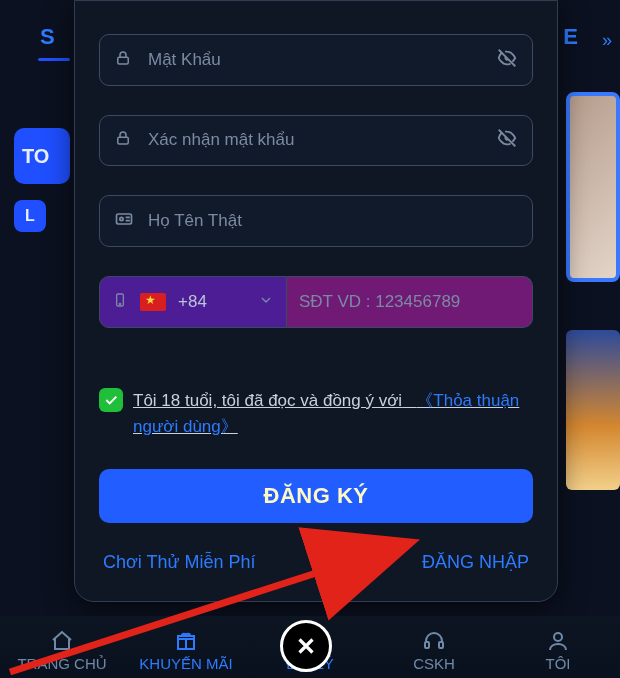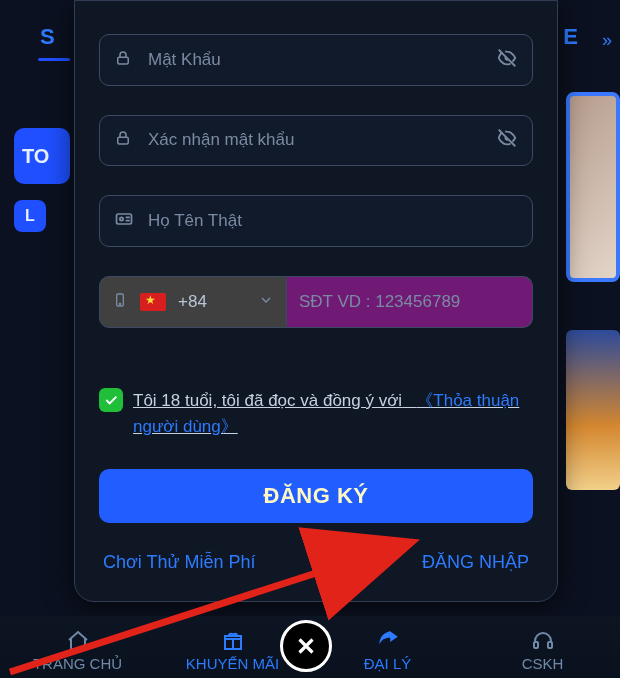--- a/index.html
+++ b/index.html
@@ -43,21 +43,21 @@
   .field input {
     flex:1; height:100%; border:none; outline:none; background:transparent;
     color:#d9e1ee; font-size:17px; padding:0 48px 0 48px;
   }
   .field input::placeholder { color:#7b8aa3; }
   .field .left-ic { position:absolute; left:14px; top:50%; transform:translateY(-50%); color:#7b8aa3; }
   .field .right-ic { position:absolute; right:14px; top:50%; transform:translateY(-50%); color:#7b8aa3; cursor:pointer; }
 
   .phone-row { display:flex; gap:0; height:54px; }
   .phone-cc {
-    width:190px; border:1px solid #3b4a62; border-radius:10px 0 0 10px; background:#404040;
+    width:190px; border:1px solid #3b4a62; border-radius:10px 0 0 10px; background:#4c1d95;
     display:flex; align-items:center; gap:12px; padding:0 12px;
   }
   .phone-cc .flag {
     width:26px; height:18px; background:#d81e1e; position:relative; border-radius:2px;
   }
   .phone-cc .flag::after {
     content:"★"; position:absolute; left:5px; top:0px; color:#ffd83a; font-size:12px;
   }
   .phone-cc .code { color:#b9c6d8; font-size:17px; }
   .phone-cc .caret { margin-left:auto; color:#7b8aa3; }
@@ -244,20 +244,29 @@
   <div class="nav-item">
     <span class="ic">
       <svg width="24" height="24" viewBox="0 0 24 24" fill="none" stroke="currentColor" stroke-width="2">
           <path d="M4 13v-1a8 8 0 0 1 16 0v1"></path>
           <rect x="3" y="13" width="4" height="6" rx="1"></rect>
           <rect x="17" y="13" width="4" height="6" rx="1"></rect>
         </svg>
     </span>
     <span>CSKH</span>
   </div>
+  <div class="nav-item">
+    <span class="ic">
+      <svg width="24" height="24" viewBox="0 0 24 24" fill="none" stroke="currentColor" stroke-width="2">
+          <circle cx="12" cy="8" r="4"></circle>
+          <path d="M4 21c0-4 4-6 8-6s8 2 8 6"></path>
+        </svg>
+    </span>
+    <span>TÔI</span>
+  </div>
 </div>
 
 <div class="close-btn">
   <svg width="26" height="26" viewBox="0 0 24 24" fill="none" stroke="#fff" stroke-width="3">
       <path d="M6 6l12 12M18 6L6 18"></path>
     </svg>
 </div>
 
 <svg class="arrow-svg">
   <defs>

